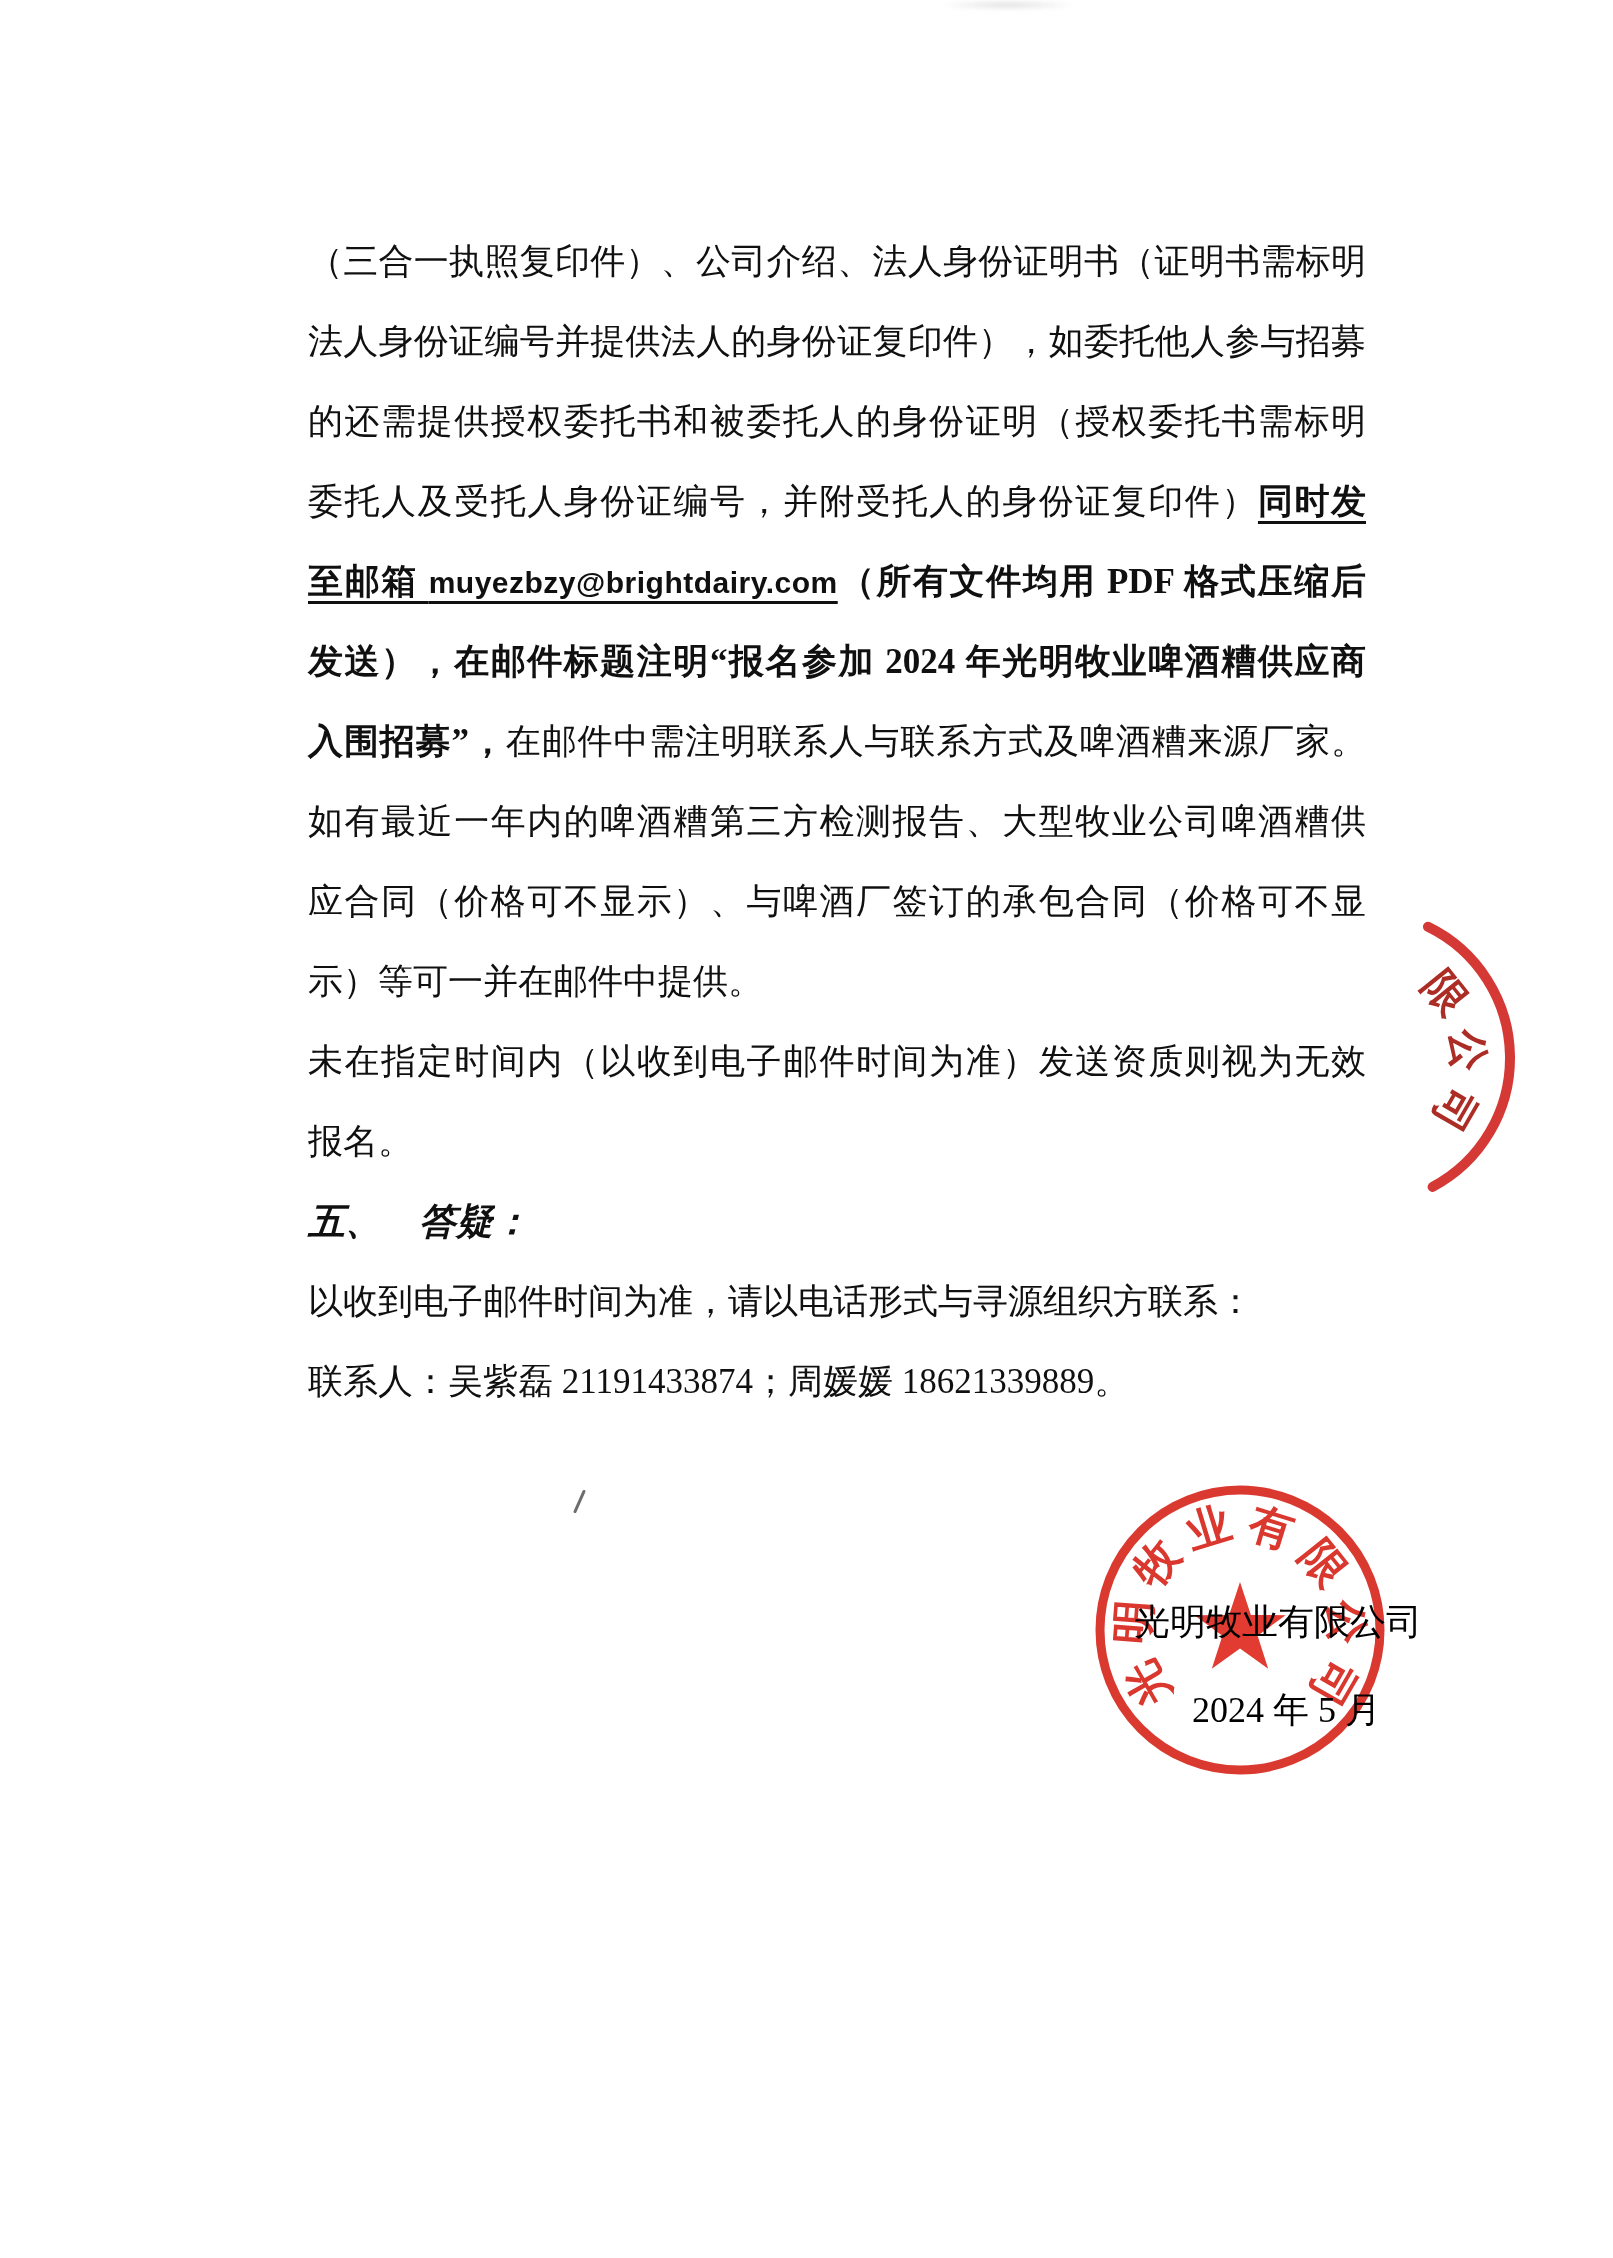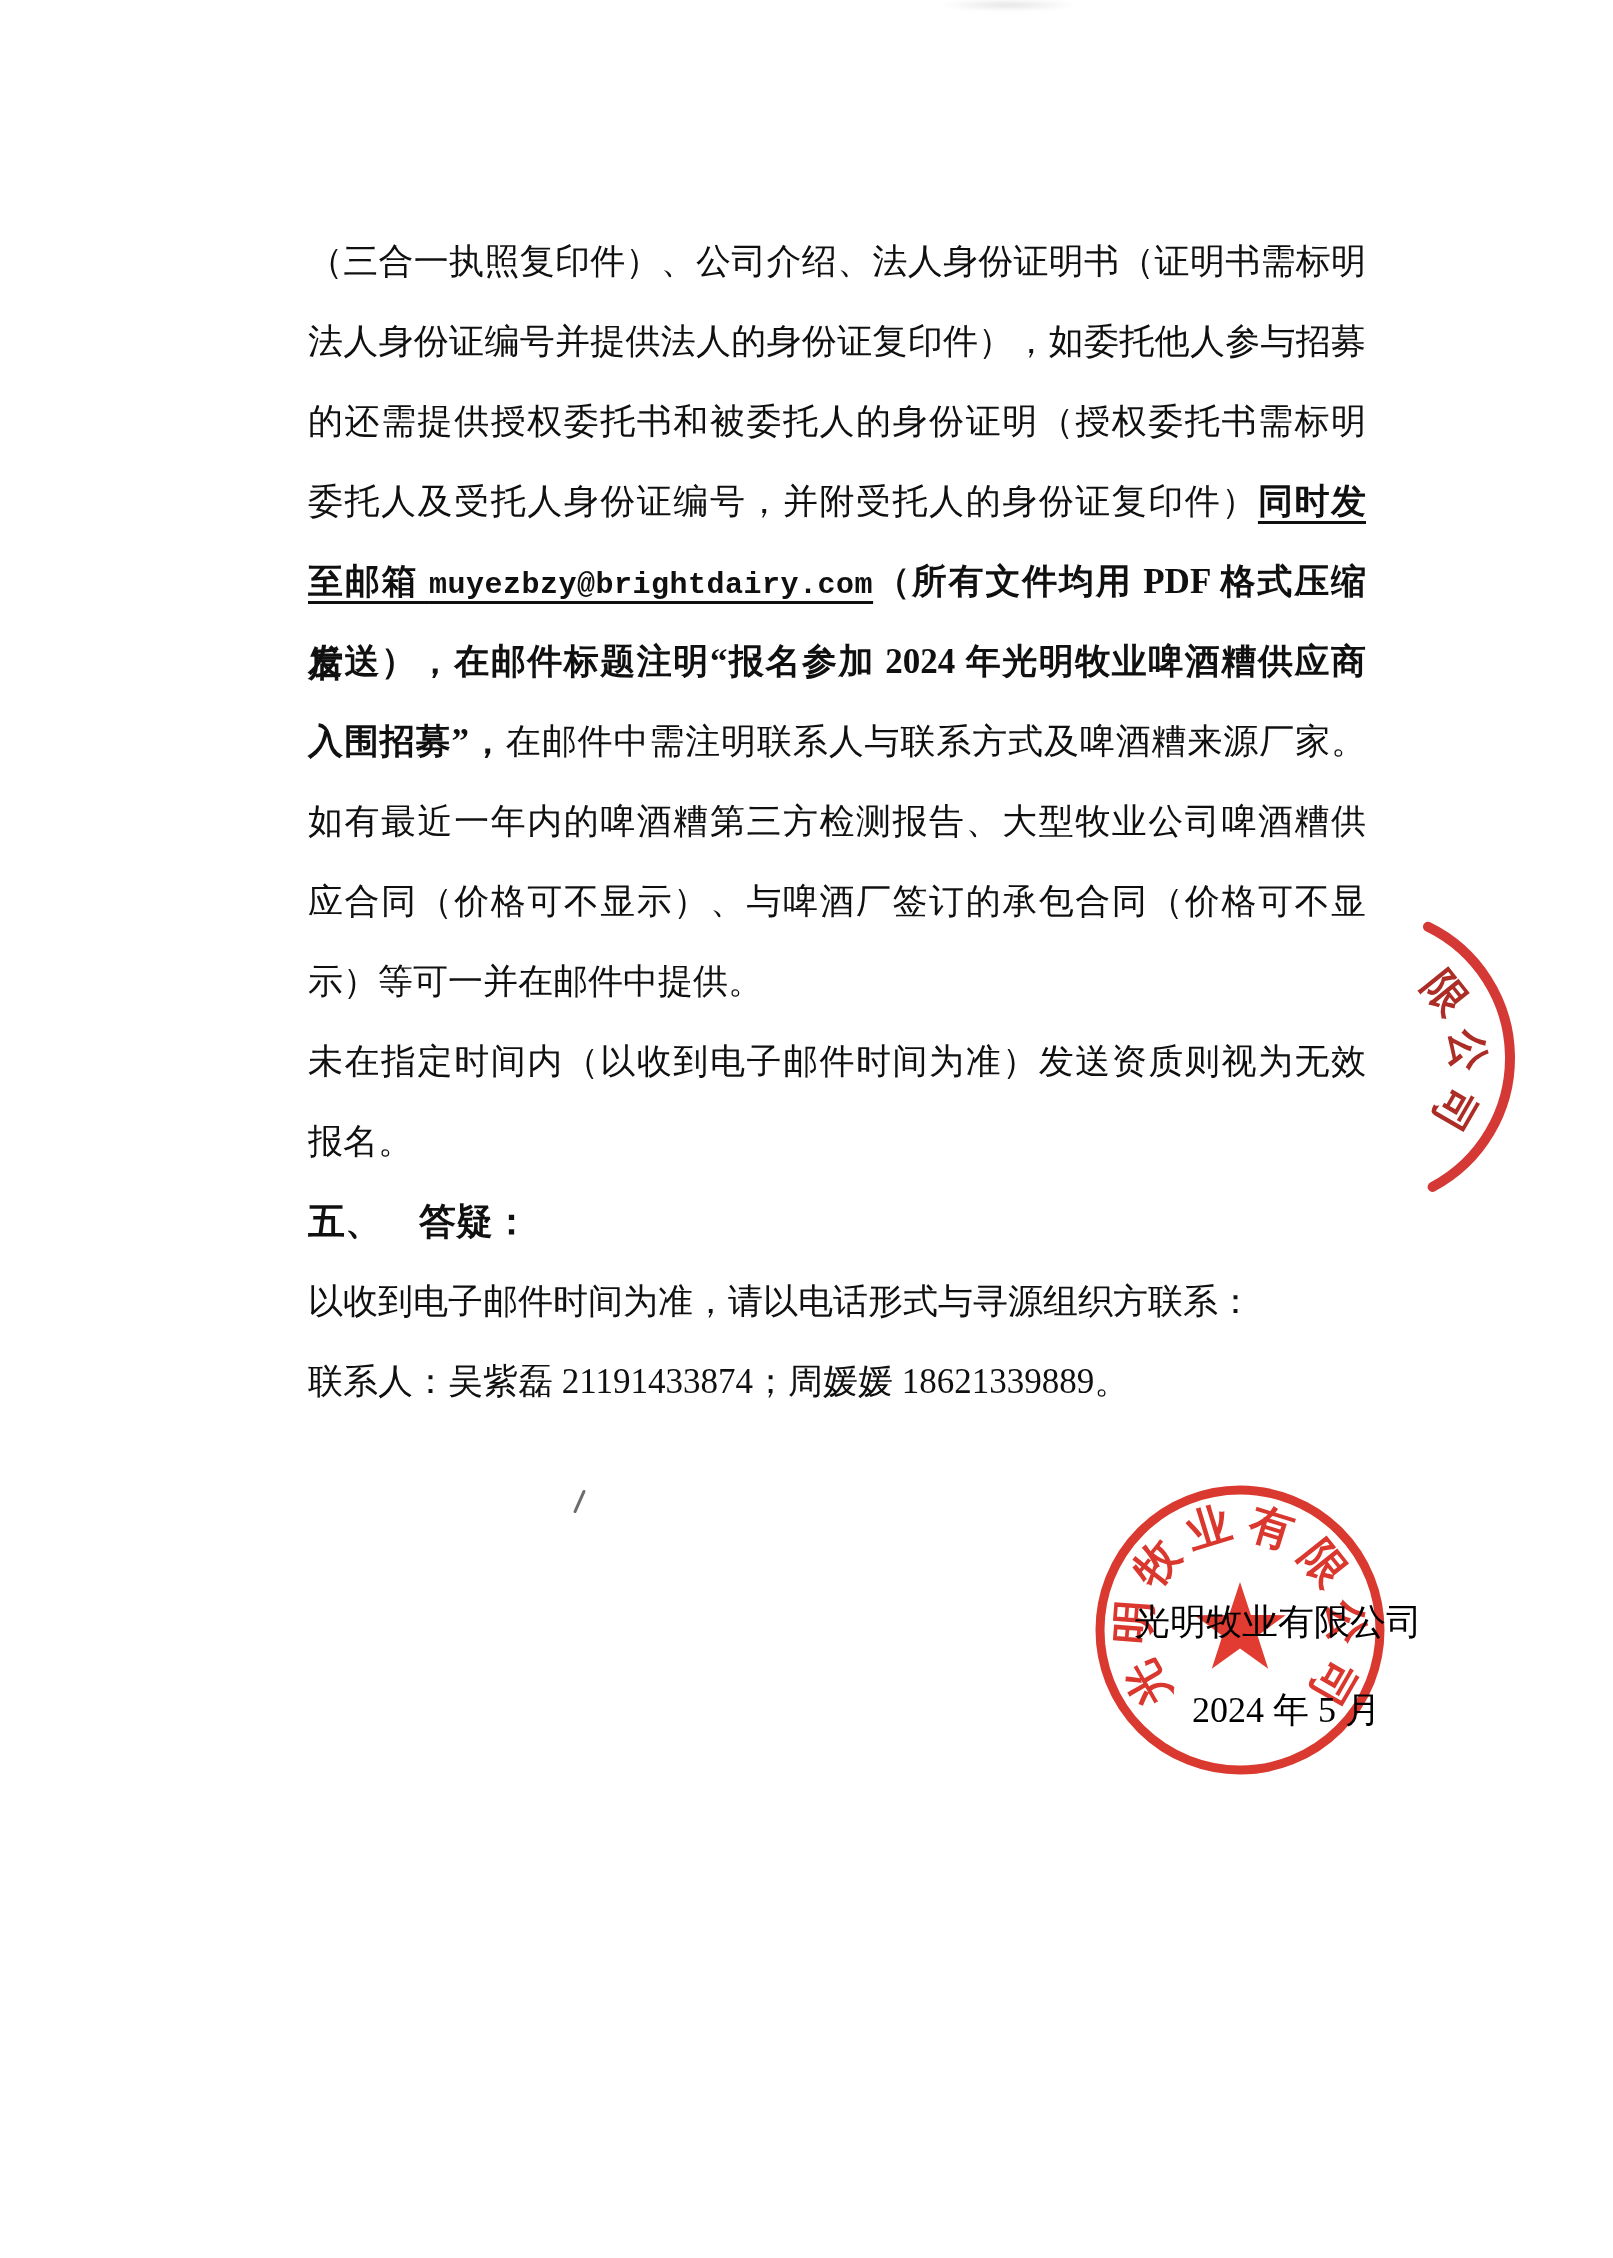--- a/index.html
+++ b/index.html
@@ -11,22 +11,22 @@
   .page{position:absolute;left:0;top:0;width:1613px;height:2258px;background:#ffffff;}
   .textblock{position:absolute;left:308px;top:222px;width:1058px;z-index:3;}
   .line{
     height:80px;line-height:80px;font-size:35px;letter-spacing:0px;
     white-space:nowrap;color:#101010;
   }
   .line.fill{white-space:normal;text-align:justify;text-align-last:justify;}
   .seg{}
   .b{font-weight:bold;}
   .u{text-decoration:underline;text-decoration-thickness:3px;text-underline-offset:8px;}
-  .mono{font-family:Liberation Mono, monospace;font-size:30px;letter-spacing:0.5px;margin-top:20px;}
-  .heading{font-size:37px;}
+  .mono{font-family:Liberation Sans, sans-serif;font-size:30px;letter-spacing:0.5px;margin-top:20px;}
+  .heading{font-size:37px;font-style:italic;}
   .sigline{
     position:absolute;z-index:6;font-size:36px;letter-spacing:0px;color:#000;
     font-family:"Liberation Serif", serif;white-space:nowrap;
   }
   .seal-svg{position:absolute;z-index:2;}
   .seal-char{
     font-family:"Liberation Serif", serif;font-weight:bold;
   }
   .artifact-mark{
     position:absolute;left:578px;top:1489px;width:3px;height:25px;

